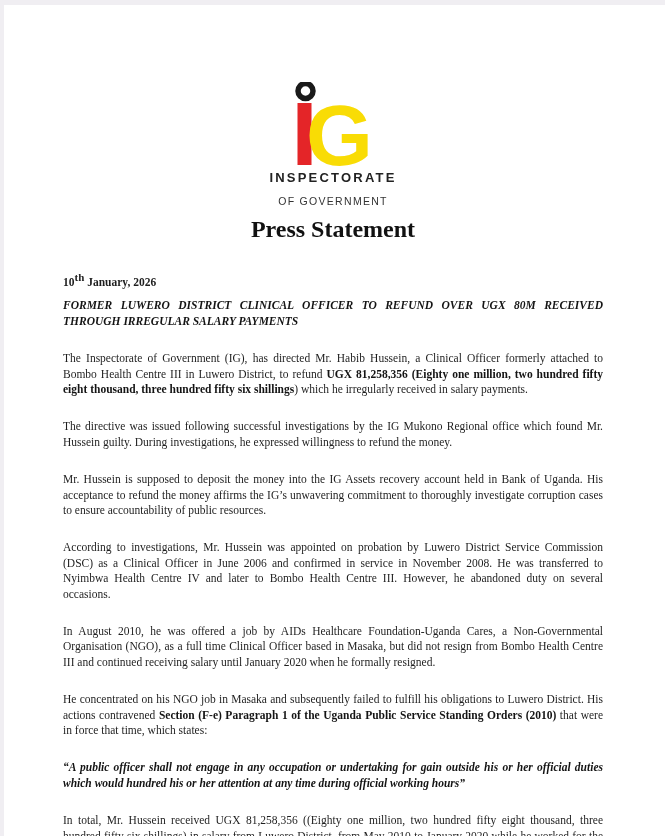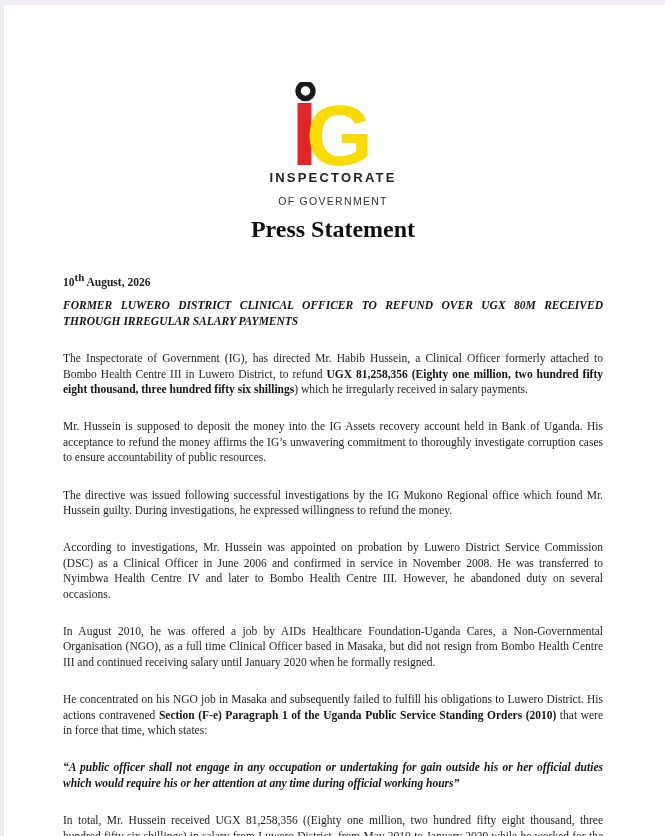--- a/index.html
+++ b/index.html
@@ -92,36 +92,36 @@
         <circle cx="13.5" cy="9" r="7.5" fill="none" stroke-width="5.5" stroke="#1A1A1A"></circle>
         <rect x="5.5" y="21" width="14" height="62" fill="#E42528"></rect>
         <text x="14" y="83" font-size="86" font-weight="bold" font-family="Liberation Sans, sans-serif" fill="#F9DC05">G</text>
       </svg>
       <div class="org1">INSPECTORATE</div>
       <div class="org2">OF GOVERNMENT</div>
     </div>
 
     <h1 class="title">Press Statement</h1>
 
-    <p class="date"><span>10</span><sup>th</sup><span> August, 2026</span></p>
+    <p class="date"><span>10</span><sup>th</sup><span> January, 2026</span></p>
 
     <h2 class="headline">FORMER LUWERO DISTRICT CLINICAL OFFICER TO REFUND OVER UGX 80M RECEIVED THROUGH IRREGULAR SALARY PAYMENTS</h2>
 
     <p class="para"><span>The Inspectorate of Government (IG), has directed Mr. Habib Hussein, a Clinical Officer formerly attached to Bombo Health Centre III in Luwero District, to refund </span><b>UGX 81,258,356 (Eighty one million, two hundred fifty eight thousand, three hundred fifty six shillings</b><span>) which he irregularly received in salary payments.</span></p>
 
+    <p class="para">The directive was issued following successful investigations by the IG Mukono Regional office which found Mr. Hussein guilty. During investigations, he expressed willingness to refund the money.</p>
+
     <p class="para">Mr. Hussein is supposed to deposit the money into the IG Assets recovery account held in Bank of Uganda. His acceptance to refund the money affirms the IG’s unwavering commitment to thoroughly investigate corruption cases to ensure accountability of public resources.</p>
-
-    <p class="para">The directive was issued following successful investigations by the IG Mukono Regional office which found Mr. Hussein guilty. During investigations, he expressed willingness to refund the money.</p>
 
     <p class="para">According to investigations, Mr. Hussein was appointed on probation by Luwero District Service Commission (DSC) as a Clinical Officer in June 2006 and confirmed in service in November 2008. He was transferred to Nyimbwa Health Centre IV and later to Bombo Health Centre III. However, he abandoned duty on several occasions.</p>
 
     <p class="para">In August 2010, he was offered a job by AIDs Healthcare Foundation-Uganda Cares, a Non-Governmental Organisation (NGO), as a full time Clinical Officer based in Masaka, but did not resign from Bombo Health Centre III and continued receiving salary until January 2020 when he formally resigned.</p>
 
     <p class="para"><span>He concentrated on his NGO job in Masaka and subsequently failed to fulfill his obligations to Luwero District. His actions contravened </span><b>Section (F-e) Paragraph 1 of the Uganda Public Service Standing Orders (2010)</b><span> that were in force that time, which states:</span></p>
 
-    <p class="para quote">“A public officer shall not engage in any occupation or undertaking for gain outside his or her official duties which would require his or her attention at any time during official working hours”</p>
+    <p class="para quote">“A public officer shall not engage in any occupation or undertaking for gain outside his or her official duties which would hundred his or her attention at any time during official working hours”</p>
 
     <p class="para">In total, Mr. Hussein received UGX 81,258,356 ((Eighty one million, two hundred fifty eight thousand, three hundred fifty six shillings) in salary from Luwero District, from May 2010 to January 2020 while he worked for the AIDs Healthcare Foundation – Uganda cares, Masaka.</p>
 
     <p class="para"><span>For further inquiries, please call 0782323386, email: </span><a class="email">fkayondo@igg.go.ug</a></p>
 
   </div>
 </div>
 
 </body></html>

